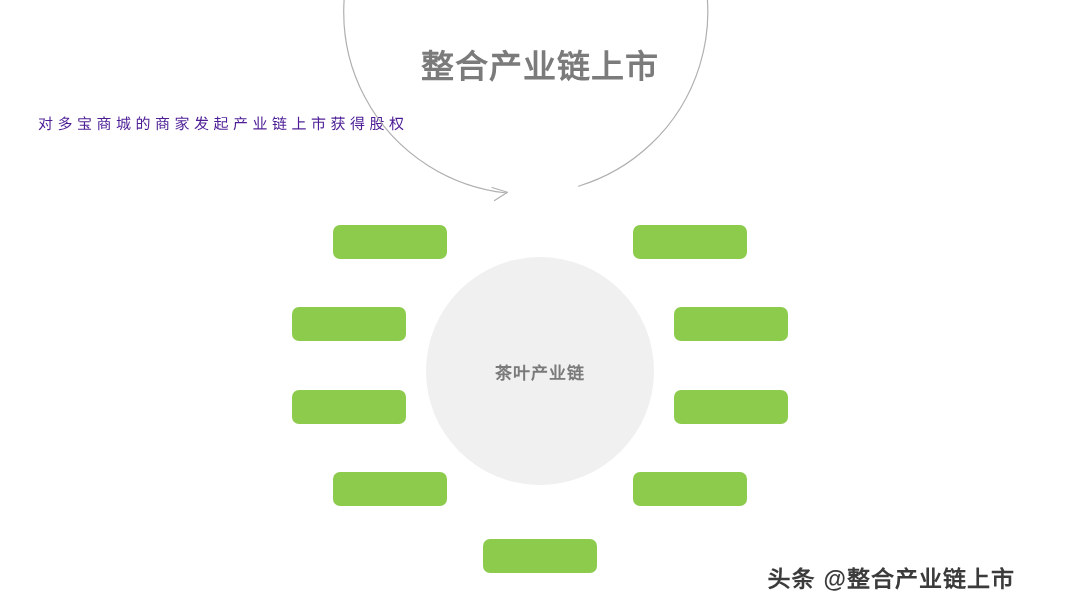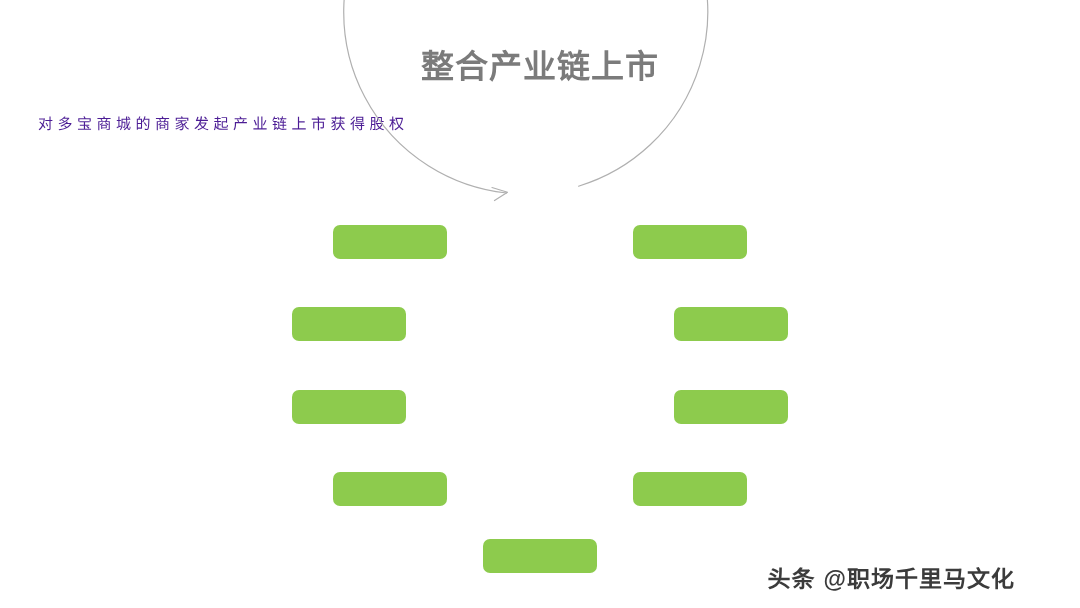--- a/index.html
+++ b/index.html
@@ -123,20 +123,23 @@
   <div id="diagram">
 
     <svg id="arc-svg" viewBox="0 0 1080 608" xmlns="http://www.w3.org/2000/svg">
 
       <path id="cycle-arc" d="M 578.5 186.2
                A 182 182 0 1 0 506.5 193.0" fill="none" stroke="#b0b0b0" stroke-width="1.2" stroke-linecap="round"></path>
 
       <path id="cycle-arrowhead" d="M 492.0 187.5 L 507.5 192.2 L 494.5 200.5" fill="none" stroke="#b0b0b0" stroke-width="1.2" stroke-linecap="round" stroke-linejoin="round"></path>
     </svg>
 
+    <div class="hub" id="hub" style="left: 426px; top: 257px; width: 228px; height: 228px; background: rgb(240, 240, 240);">
+      <span class="hub-label" style="color: rgb(122, 122, 122);">茶叶产业链</span>
+    </div>
 
     <div id="node-layer">
         <div class="node" style="left: 333px; top: 225px; width: 114px; height: 34px; background: rgb(141, 203, 77); border-radius: 7px;">
           <span style="display: block; width: 100%; height: 100%; line-height: 34px; text-align: center; font-size: 14px; color: rgb(255, 255, 255);"></span>
         </div>
         <div class="node" style="left: 633px; top: 225px; width: 114px; height: 34px; background: rgb(141, 203, 77); border-radius: 7px;">
           <span style="display: block; width: 100%; height: 100%; line-height: 34px; text-align: center; font-size: 14px; color: rgb(255, 255, 255);"></span>
         </div>
         <div class="node" style="left: 292px; top: 307px; width: 114px; height: 34px; background: rgb(141, 203, 77); border-radius: 7px;">
           <span style="display: block; width: 100%; height: 100%; line-height: 34px; text-align: center; font-size: 14px; color: rgb(255, 255, 255);"></span>
@@ -157,16 +160,16 @@
           <span style="display: block; width: 100%; height: 100%; line-height: 34px; text-align: center; font-size: 14px; color: rgb(255, 255, 255);"></span>
         </div>
         <div class="node" style="left: 483px; top: 539px; width: 114px; height: 34px; background: rgb(141, 203, 77); border-radius: 7px;">
           <span style="display: block; width: 100%; height: 100%; line-height: 34px; text-align: center; font-size: 14px; color: rgb(255, 255, 255);"></span>
         </div>
       </div>
 
   </div>
 
   <div id="watermark">
-    <span class="wm-brand">头条</span><span class="wm-handle">@职场千里马文化</span>
+    <span class="wm-brand">头条</span><span class="wm-handle">@整合产业链上市</span>
   </div>
 
 </div>
 
 </body></html>

